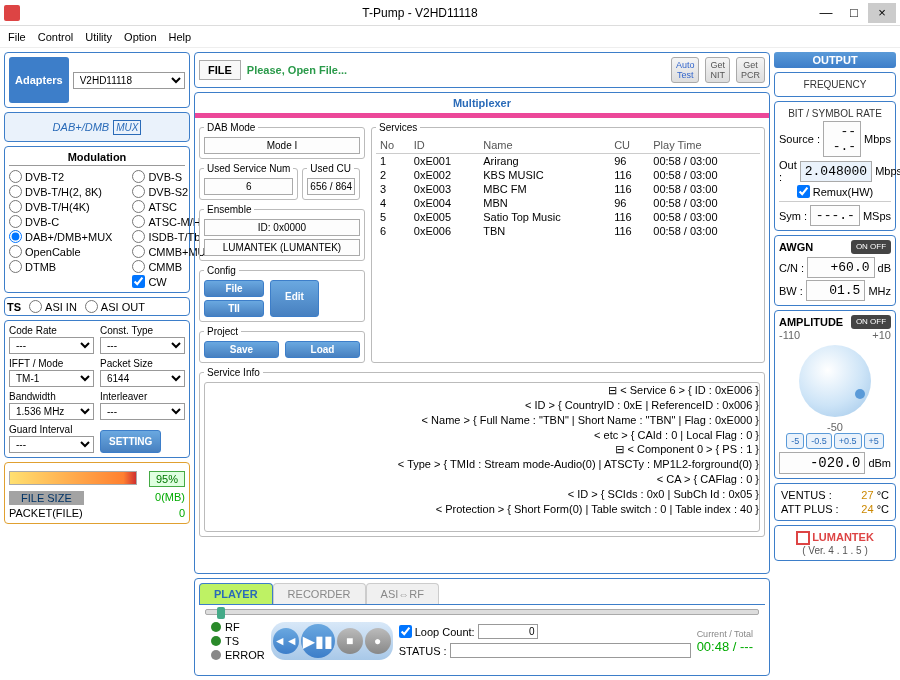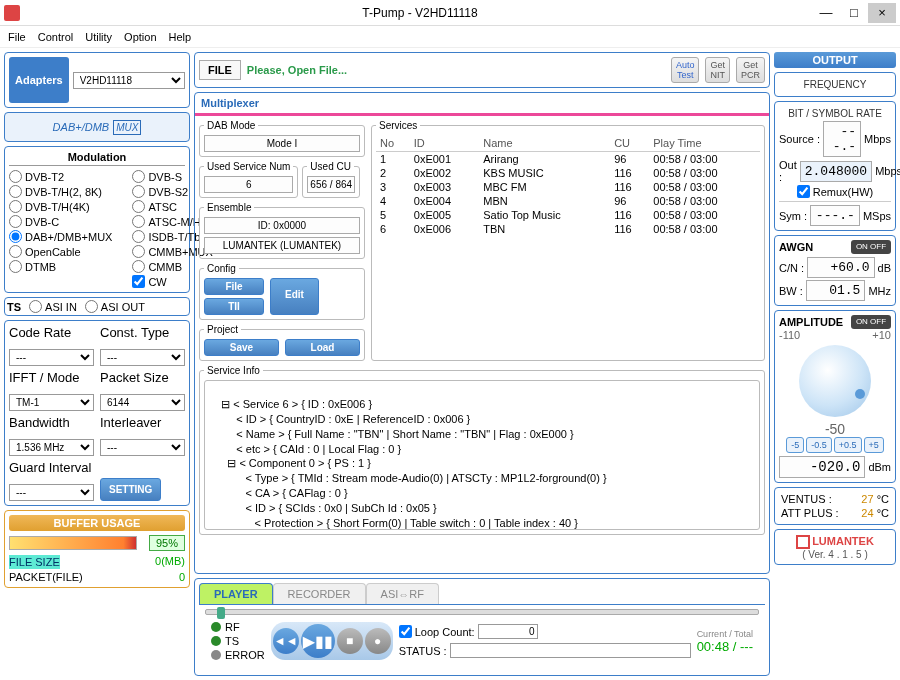--- a/index.html
+++ b/index.html
@@ -24,43 +24,43 @@
 .adapters{display:flex;align-items:center;gap:4px;}
 .adapters .lbl{background:#3d7ec9;color:#fff;padding:17px 6px;border-radius:3px;font-weight:bold;}
 .lcd{background:#eaf2fb;border:1px solid #3d7ec9;border-radius:4px;height:30px;display:flex;align-items:center;justify-content:center;color:#2a6bb8;font-family:'Arial Black',sans-serif;font-size:16px;font-style:italic;}
 .lcd .mux{font-size:10px;border:1px solid #2a6bb8;padding:1px 2px;margin-left:4px;}
 .modhdr{text-align:center;font-weight:bold;border-bottom:1px solid #999;margin-bottom:4px;padding-bottom:2px;}
 .modgrid{display:grid;grid-template-columns:1fr 1fr;gap:2px 20px;}
 .radio,.chk{display:flex;align-items:center;gap:3px;}
 .radio input,.chk input{margin:0;}
 .tsrow{display:flex;align-items:center;gap:8px;padding:2px;}
 .paramgrid{display:grid;grid-template-columns:1fr 1fr;gap:4px 6px;}
-.paramgrid label{font-size:13px;display:block;margin-bottom:9px;}
+.paramgrid label{font-size:10px;display:block;margin-bottom:1px;}
 .sel,.txt{width:100%;border:1px solid #999;padding:1px 2px;font-size:10px;background:#fff;}
 .btn{background:linear-gradient(#6aa8e0,#4780c0);color:#fff;border:1px solid #3d7ec9;border-radius:3px;padding:5px 8px;text-align:center;cursor:default;font-weight:bold;font-size:10px;}
 .btn-sm{padding:2px 6px;}
 .btn-lg{padding:10px 14px;}
 .btn-gray{background:linear-gradient(#f5f5f5,#ddd);color:#555;border:1px solid #aaa;border-radius:3px;padding:2px 4px;font-size:9px;text-align:center;}
 .filehdr{display:flex;align-items:center;gap:6px;}
 .filehdr .filebtn{border:1px solid #aaa;padding:3px 8px;background:#f8f8f8;font-weight:bold;}
 .filehdr .msg{color:#2a9a4a;font-weight:bold;flex:1;}
-.mplx{color:#2a6bb8;font-weight:bold;padding:4px 6px;border-bottom:3px solid #ec4899;}
+.mplx{color:#2a6bb8;font-weight:bold;padding:4px 6px;border-bottom:5px solid #ec4899;text-align:center;}
 .mplxbody{display:flex;gap:6px;padding:4px;}
 .mplxleft{width:166px;display:flex;flex-direction:column;gap:4px;}
 .fset{border:1px solid #bbb;border-radius:3px;padding:4px;}
 .fset legend{font-size:10px;padding:0 3px;}
 .fset .val{border:1px solid #aaa;padding:2px;text-align:center;background:#fdfdfd;font-size:10px;}
 .tworow{display:flex;gap:4px;}
 .svctbl{flex:1;}
 .svctbl table{width:100%;border-collapse:collapse;font-size:10px;}
 .svctbl th{text-align:left;border-bottom:1px solid #ccc;padding:2px 4px;font-weight:normal;color:#555;}
 .svctbl td{padding:1px 4px;}
 .cfgrow{display:flex;gap:6px;}
 .cfgbtns{display:flex;flex-direction:column;gap:3px;}
-.svinfo{border:1px solid #bbb;border-radius:3px;padding:16px;font-family:monospace;font-size:10px;line-height:1.35;height:150px;overflow:hidden;}
+.svinfo{border:1px solid #bbb;border-radius:3px;padding:0;font-family:monospace;font-size:10px;line-height:1.35;height:150px;overflow:hidden;text-align:right;}
 .svinfo .l{white-space:pre;}
 .tabs{display:flex;border-bottom:1px solid #3d7ec9;}
 .tab{padding:4px 14px;border:1px solid #ccc;border-bottom:none;background:#f0f0f0;color:#888;border-radius:4px 4px 0 0;}
 .tab.act{background:#bef264;color:#2a6bb8;font-weight:bold;border-color:#3d7ec9;}
 .transport{display:flex;align-items:center;gap:6px;padding:6px;}
 .leds{display:flex;flex-direction:column;gap:2px;font-size:10px;}
 .led{display:flex;align-items:center;gap:4px;}
 .dot{width:10px;height:10px;border-radius:50%;background:#2a8a2a;}
 .dot.off{background:#888;}
 .playbtns{display:flex;align-items:center;gap:2px;background:linear-gradient(#d8e8f8,#a8c8e8);border-radius:14px;padding:2px;}
@@ -205,27 +205,26 @@
    <div><label>Bandwidth</label><select class="sel"><option>1.536 MHz</option></select></div>
    <div><label>Interleaver</label><select class="sel"><option>---</option></select></div>
    <div><label>Guard Interval</label><select class="sel"><option>---</option></select></div>
    <div style="display:flex;align-items:flex-end">
             <div class="btn">SETTING</div>
           </div>
   </div>
  </div>
 
  <div class="panel-o">
-  <div class="hd-o">BUFFER USAGE</div>
-  <div style="display:flex;align-items:center;gap:12px;margin-top:4px">
+  <div style="display:flex;align-items:flex-start;gap:12px;margin-top:4px">
    <div class="bufbar" style="flex:1"></div>
    <span class="bufpct">95%</span>
   </div>
   <div style="display:flex;justify-content:space-between;margin-top:4px">
-   <span style="background:#5eead4;padding:1px 0;color:#036">FILE SIZE</span>
+   <span style="background:#a3a3a3;padding:1px 12px;color:#036">FILE SIZE</span>
    <span style="color:#0a0">0(MB)</span>
   </div>
   <div style="display:flex;justify-content:space-between;margin-top:2px">
    <span>PACKET(FILE)</span>
    <span style="color:#0a0">0</span>
   </div>
  </div>
 </div>
 
 <div class="col center">
@@ -456,21 +455,21 @@
  <div class="panel">
   <div class="rowf">
           <b style="flex:1">AMPLITUDE</b>
           <span class="onoff">ON  OFF</span>
         </div>
   <div style="display:flex;align-items:center;justify-content:space-between;font-size:9px;color:#666">
           <span>-110</span>
           <span>+10</span>
         </div>
   <div class="knob"></div>
-  <div style="text-align:center;font-size:14px;color:#666">-50</div>
+  <div style="text-align:center;font-size:11px;color:#666">-50</div>
   <div class="ampbtns">
    <div class="ampbtn">-5</div>
    <div class="ampbtn">-0.5</div>
    <div class="ampbtn">+0.5</div>
    <div class="ampbtn">+5</div>
   </div>
   <div class="rowf" style="margin-top:3px">
           <div class="seg seg-lg" style="flex:1">-020.0</div>
           <span>dBm</span>
         </div>

